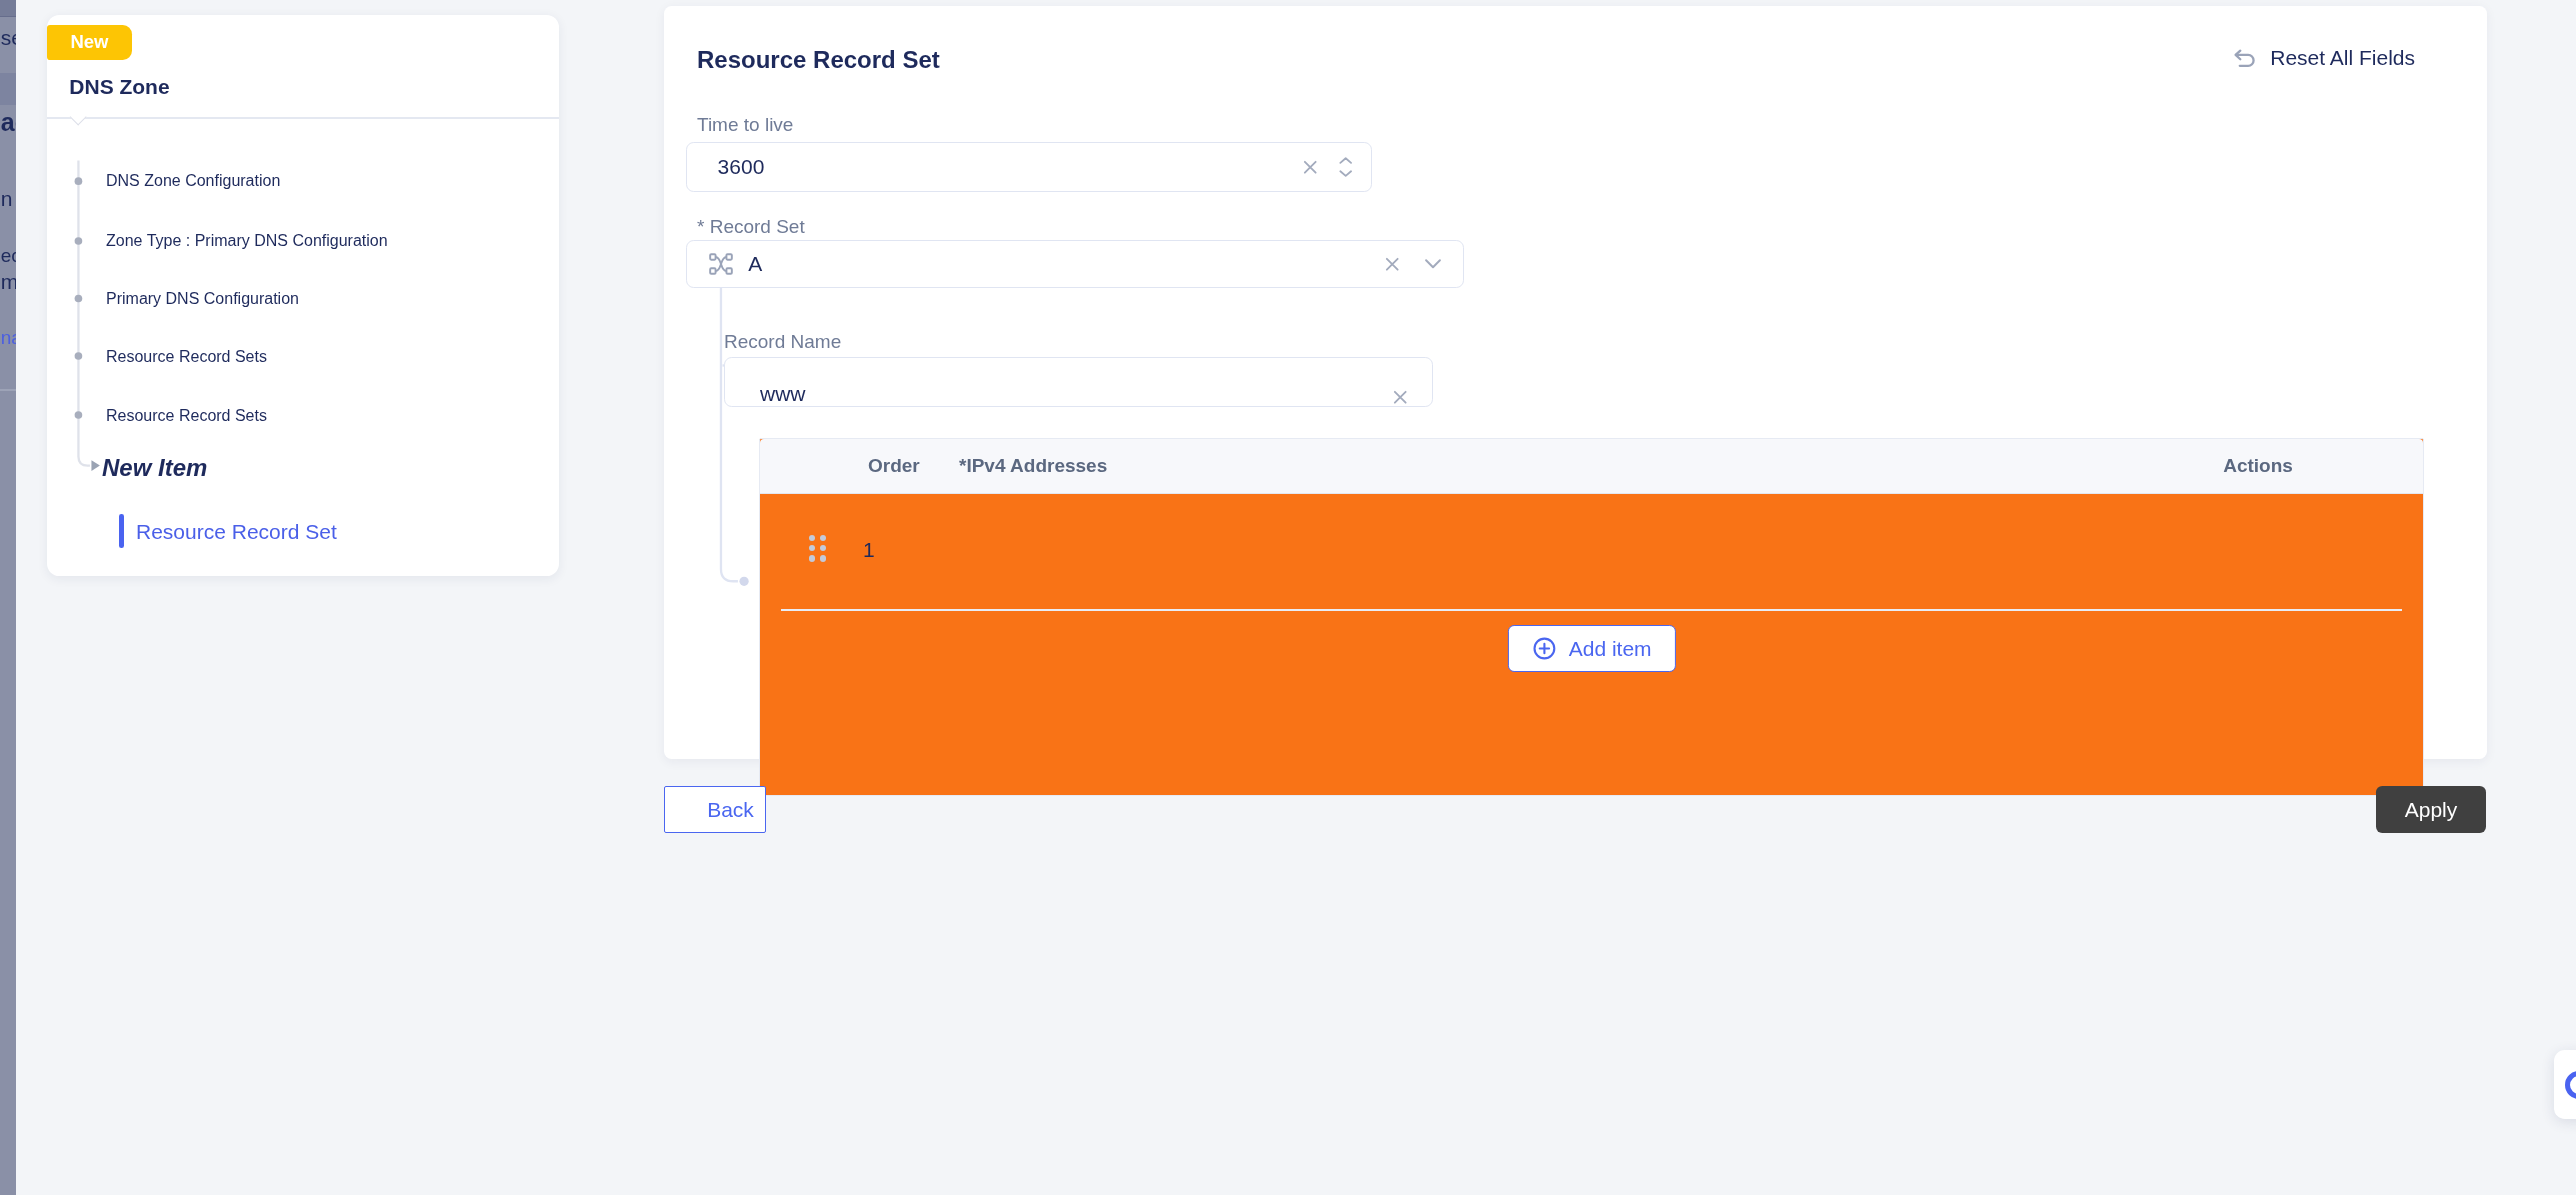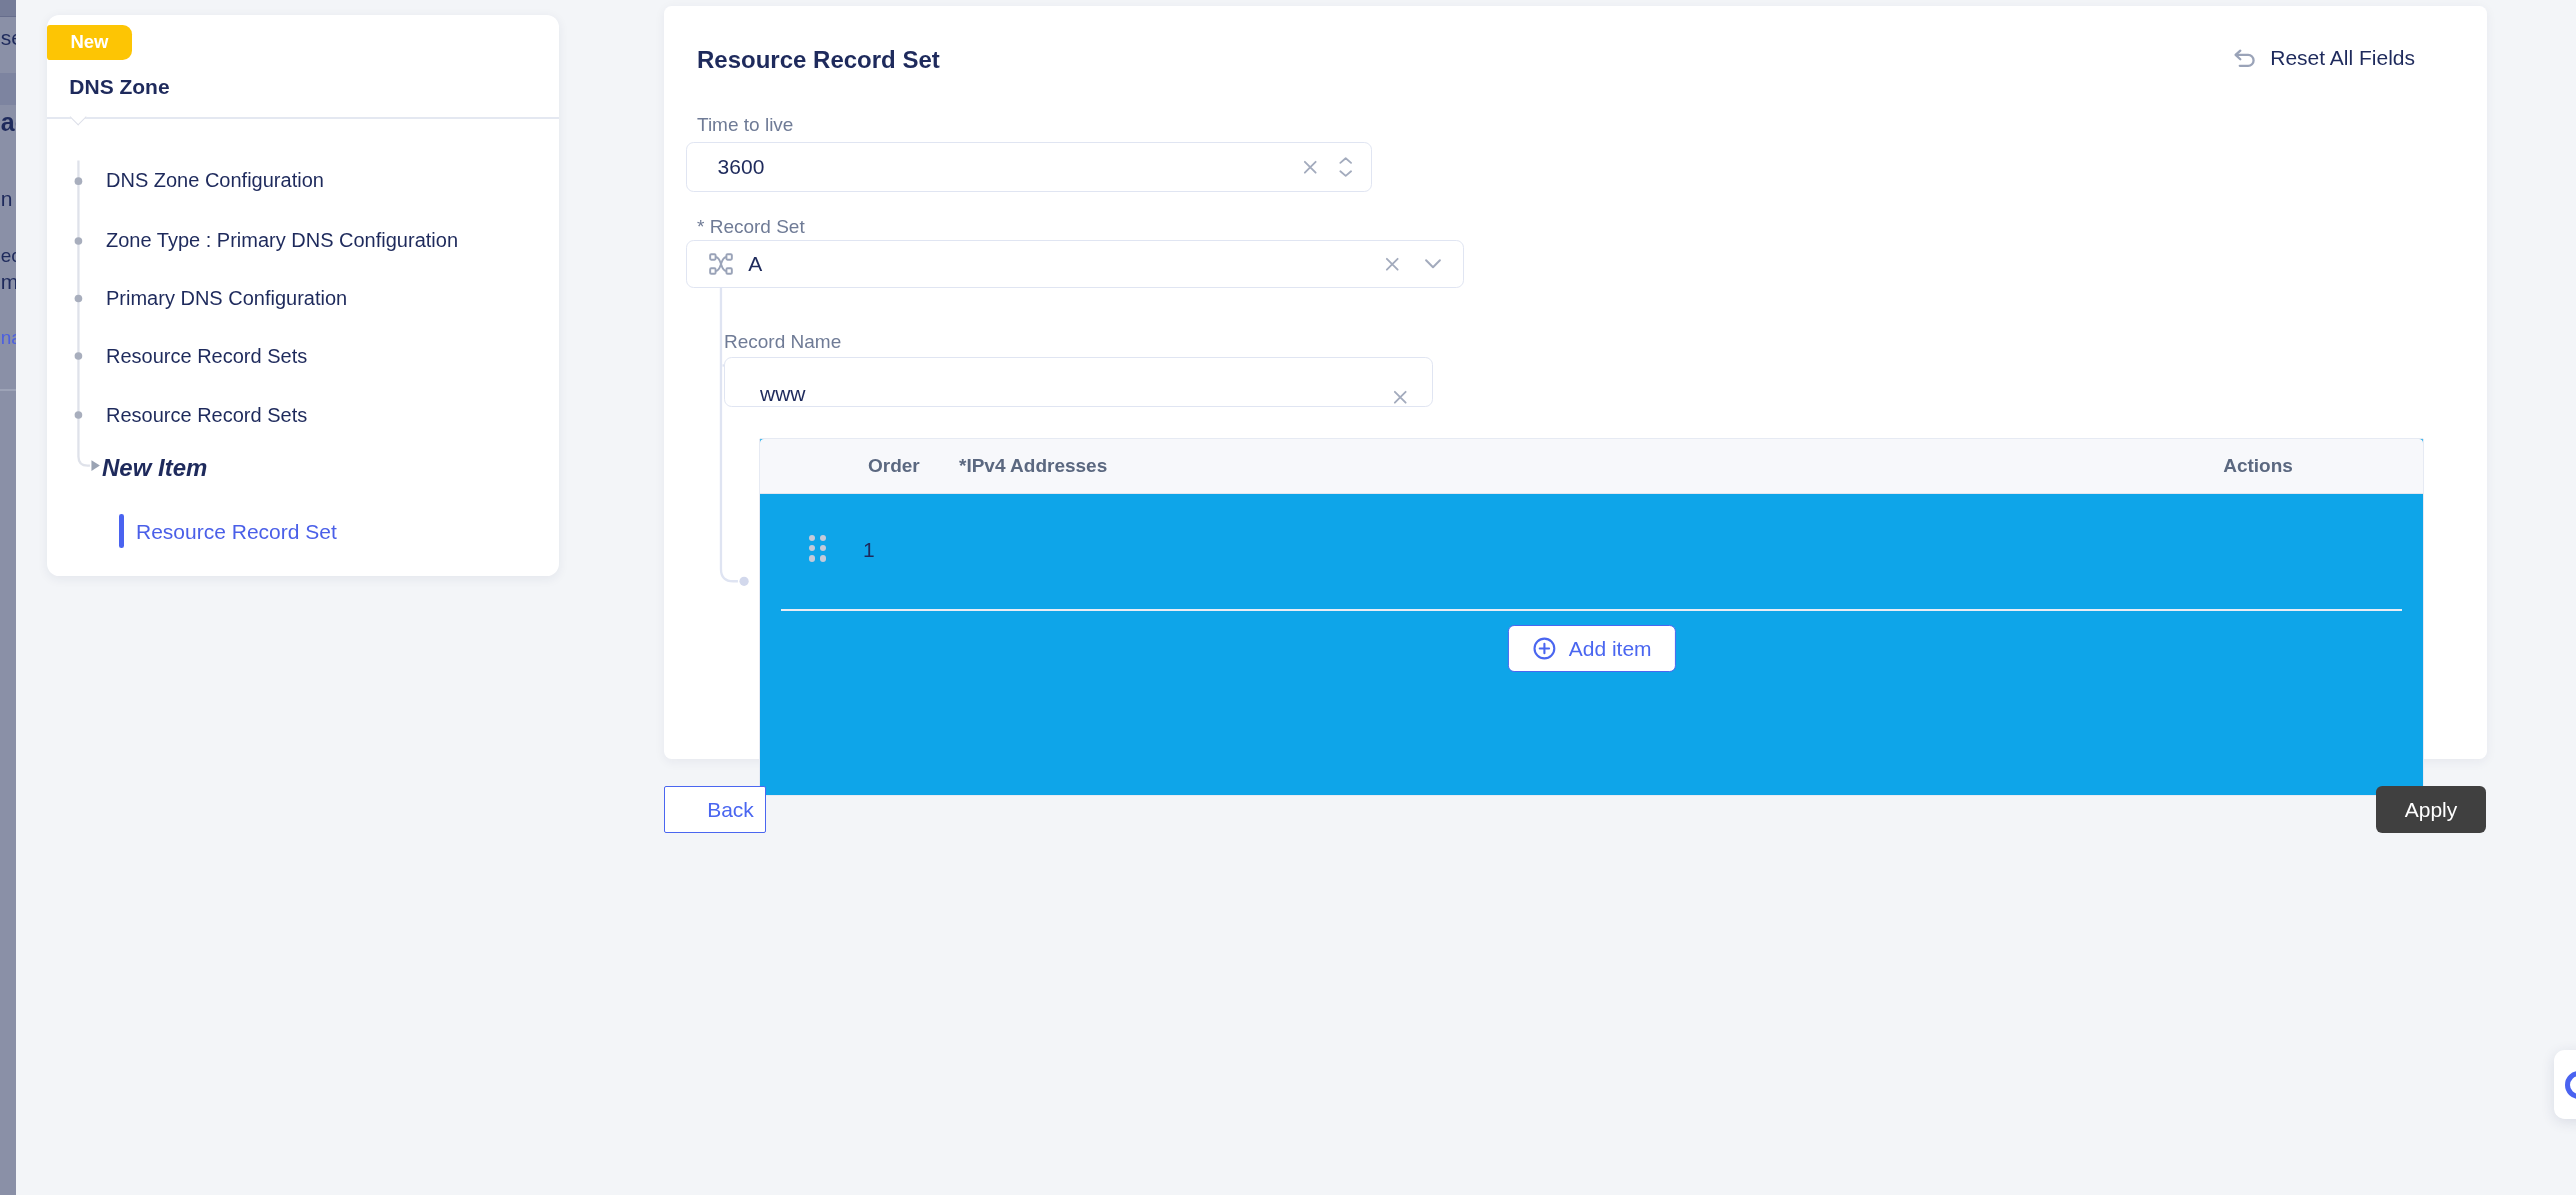--- a/index.html
+++ b/index.html
@@ -34,21 +34,21 @@
   .badge-new { position:absolute; left:0; top:9.2px; width:85px; height:35px;
     background:#fdc504; border-radius:3.1px 9.2px 9.2px 3.1px;
     color:#fff; font-weight:bold; font-size:18.5px;
     display:flex; align-items:center; justify-content:center; }
   .sb-title { position:absolute; left:22.3px; top:60px; font-size:21px; font-weight:bold; }
   .sb-divider { position:absolute; left:0; right:0; top:102px; height:1.5px; background:#e4e8f1; }
   .sb-notch { position:absolute; left:25px; top:96px; width:12.3px; height:12.3px;
     background:#fff; transform:rotate(45deg);
     border-right:1.5px solid #dcdfe9; border-bottom:1.5px solid #dcdfe9; z-index:3; }
   .tree-svg { position:absolute; left:23px; top:123px; }
-  .sb-item { position:absolute; left:59px; font-size:20px; line-height:25px;
+  .sb-item { position:absolute; left:59px; font-size:16px; line-height:25px;
     white-space:nowrap; color:#1e2a5c; cursor:default; }
   .sb-i0 { top:153px; } .sb-i1 { top:213px; } .sb-i2 { top:271px; }
   .sb-i3 { top:329px; } .sb-i4 { top:388px; }
   .sb-newitem { position:absolute; left:55px; top:439px; font-size:24px; line-height:28px;
     font-weight:bold;font-style:italic; }
   .sb-activebar { position:absolute; left:72px; top:499px; width:4.6px; height:34px;
     background:#4a63f0; border-radius:2.3px; }
   .sb-active { position:absolute; left:89px; top:504px; font-size:21px; line-height:25px;
     color:#4a5fe8; }
 
@@ -70,21 +70,21 @@
   .inp-val { flex:1; font-size:21px; color:#1e2a5c; }
   .icon-gap { display:flex; align-items:center; gap:18.5px; }
   .spin { display:flex; flex-direction:column; gap:3.1px; align-items:center; cursor:pointer; }
   .rs-prefix-icon { margin-right:14px; display:flex; cursor:default; }
 
   
   .conn-svg { position:absolute; left:46px; top:277px; }
 
   
   .rr-table { position:absolute; left:95px; top:432px; width:1665px; height:358px;
-    border:1.5px solid #e6eaf3; border-radius:2px; background:#0ea5e9; }
+    border:1.5px solid #e6eaf3; border-radius:2px; background:#f97316; }
   .rr-head { position:absolute; left:0; right:0; top:0; height:55px; background:#f7f8fb;
     border-bottom:1.5px solid #e3e7f0; border-radius:3.9px 3.9px 0 0; }
   .th { position:absolute; font-size:19px; font-weight:bold; color:#5b6880; top:16px;
     white-space:nowrap; }
   .th-order { left:108px; }
   .th-ipv4 { left:199px; }
   .th-actions { left:1452px; width:92px; text-align:center; }
   .drag-handle { position:absolute; left:49px; top:96px; width:20px; height:29px;
     display:grid; grid-template-columns:6.2px 6.2px; grid-auto-rows:6.2px; gap:3.9px 4.6px; cursor:grab; }
   .drag-handle span { width:6.2px; height:6.2px; border-radius:50%; background:#c4cad9; }

